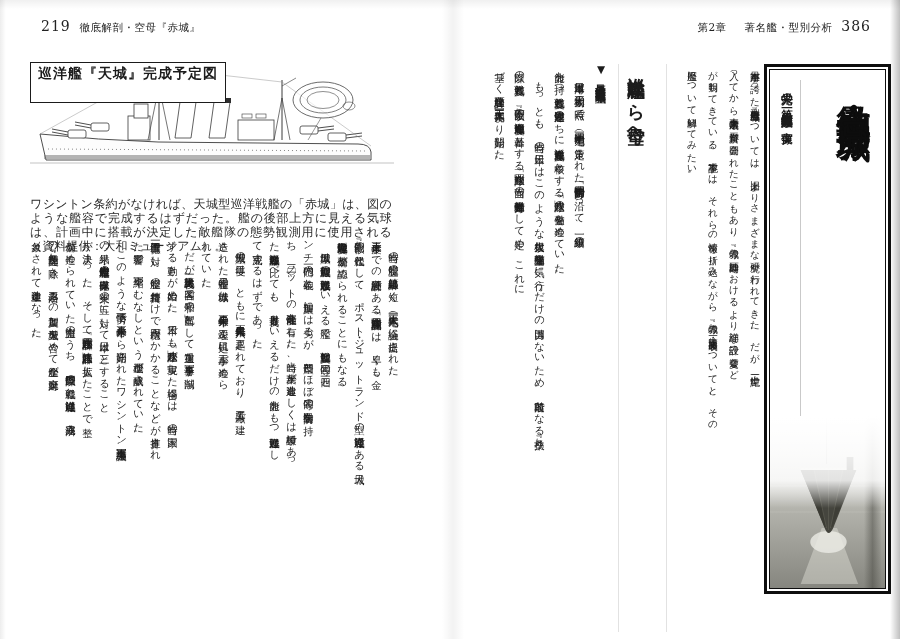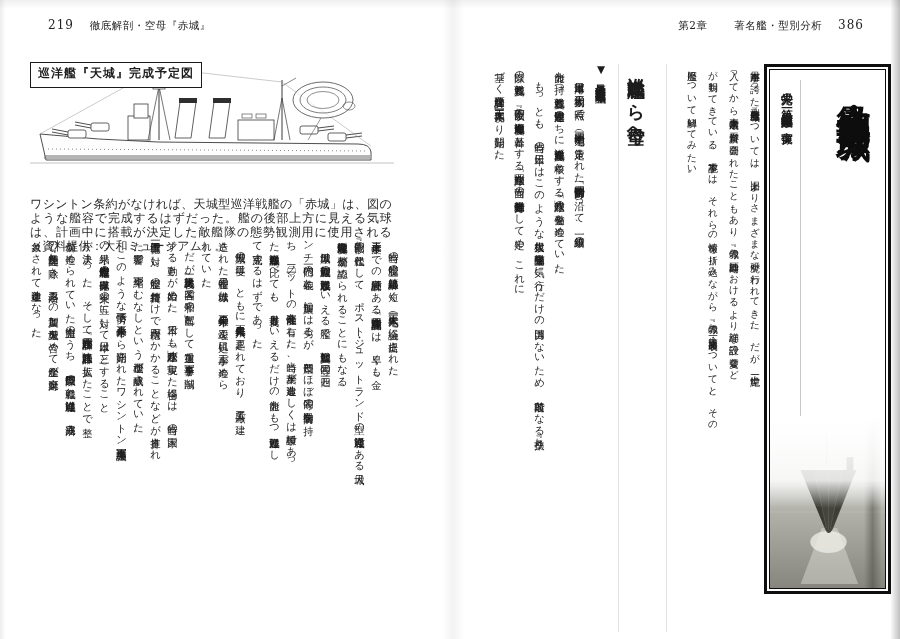--- a/index.html
+++ b/index.html
@@ -8,29 +8,29 @@
   
   .edge-right{position:absolute;top:0;right:0;width:10px;height:639px;background:linear-gradient(90deg,rgba(0,0,0,0),rgba(0,0,0,0.25));}
   .edge-left{position:absolute;top:0;left:0;width:6px;height:639px;background:linear-gradient(270deg,rgba(0,0,0,0),rgba(0,0,0,0.07));}
   .edge-top{position:absolute;top:0;left:0;width:900px;height:9px;background:linear-gradient(180deg,rgba(0,0,0,0.06),rgba(0,0,0,0));}
   .gutter{position:absolute;top:0;left:442px;width:22px;height:639px;background:linear-gradient(90deg,rgba(0,0,0,0),rgba(0,0,0,0.05),rgba(0,0,0,0));}
 
   
   .runhead{position:absolute;top:18px;font-size:10.5px;letter-spacing:0.5px;color:#222;white-space:nowrap;}
   .runhead-left{left:36px;}
   .runhead-right{right:24px;}
-  .runhead .num{font-size:12px;letter-spacing:1px;margin:0 12px;}
+  .runhead .num{font-size:14px;letter-spacing:1px;margin:0 5px;}
 
   
   .vert{writing-mode:vertical-rl;text-orientation:upright;}
   .vcol{white-space:nowrap;}
 
   
   .figure-panel{position:absolute;left:28px;top:56px;width:370px;height:140px;}
-  .figure-label{position:absolute;left:2px;top:6px;border:1.5px solid #1b1b1b;background:#fff;padding:2px 7px 5px 7px;font-family:Liberation Sans, sans-serif;font-weight:bold;font-size:12px;letter-spacing:1px;z-index:3;}
+  .figure-label{position:absolute;left:2px;top:6px;border:1.5px solid #1b1b1b;background:#fff;padding:2px 7px 19px 7px;font-family:Liberation Sans, sans-serif;font-weight:bold;font-size:14px;letter-spacing:1px;z-index:3;}
   .figure-caption{position:absolute;left:30px;top:197px;width:362px;font-family:Liberation Serif, serif;font-size:12px;line-height:14px;color:#2a2a2a;text-align:justify;letter-spacing:0.2px;}
 
   
   .body-left{position:absolute;left:26px;top:234px;width:376px;height:402px;font-size:10.3px;letter-spacing:0.3px;}
   .body-left .vcol{line-height:17px;}
 
   
   .body-right{position:absolute;left:488px;top:64px;width:102px;height:574px;font-size:10.4px;letter-spacing:0.3px;}
   .body-right .vcol{line-height:20px;}
   .subsection{position:absolute;left:594px;top:63px;height:300px;font-family:"DejaVu Sans",sans-serif;font-weight:bold;font-size:10.5px;letter-spacing:1px;}
@@ -55,21 +55,21 @@
 <body>
 
 <div class="spread">
 
   <div class="runhead runhead-left">
     <span class="num">219</span>
     <span>徹底解剖・空母『赤城』</span>
   </div>
   <div class="runhead runhead-right">
     <span>第2章</span>
-    <span style="margin-left:23px;">著名艦・型別分析</span>
+    <span style="margin-left:14px;">著名艦・型別分析</span>
     <span class="num">386</span>
   </div>
 
   <div class="figure-panel">
     <div class="figure-label">巡洋艦『天城』完成予定図</div>
     <svg viewBox="0 0 370 140">
 
       <line x1="2" y1="107" x2="366" y2="107" stroke="#9a9a9a" stroke-width="0.6"></line>
 
       <path d="M12,78 Q70,84 130,86 L330,88 Q342,88 343,96 L343,104 L18,104 Z" fill="#fdfdfd" stroke="#3a3a3a" stroke-width="0.9"></path>

